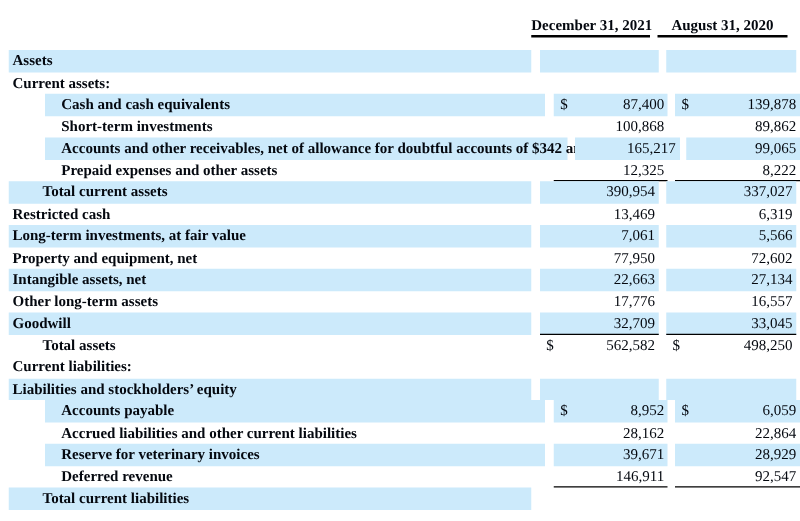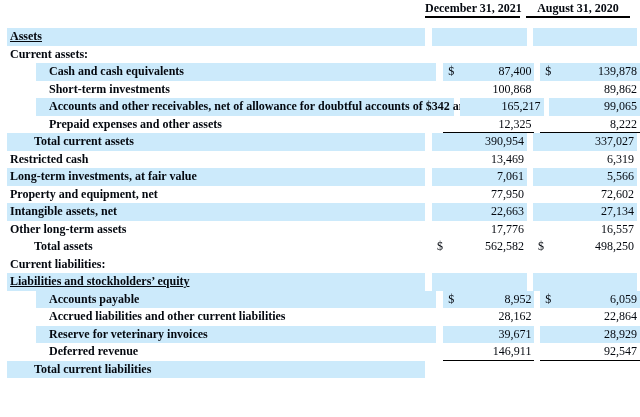--- a/index.html
+++ b/index.html
@@ -2,21 +2,21 @@
 <html style="--hl: #cceafb;"><head>
 <meta charset="utf-8">
 <style>
   * { box-sizing: border-box; margin: 0; padding: 0; }
   html, body { background: #ffffff; }
   body {
     width: 640px; height: 417px; overflow: hidden;
     font-family: "Liberation Serif", "DejaVu Serif", serif;
     color: #04080f;
   }
-  .page { width: 640px; height: 417px; padding-top: 0; }
+  .page { width: 640px; height: 417px; padding-top: 12px; }
 
   
   .head-row { display: flex; align-items: flex-end; height: 18px; }
   .head-spacer { width: 425px; }
   .head-col {
     font-weight: bold; font-size: 12px; text-align: center;
     white-space: nowrap; line-height: 16px;
     border-bottom: 2px solid #000; height: 18px;
   }
   .head-col.c1 { width: 95px; }
@@ -30,21 +30,21 @@
   .gap1 { width: 7px; }
   .money { display: flex; justify-content: space-between; padding: 0 3px 0 5px; white-space: nowrap; }
   .money.m1 { width: 95px; }
   .gap2 { width: 6px; }
   .money.m2 { width: 104px; }
   .row.hl .cell-label, .row.hl .money { background: var(--hl, #cceafb); }
   .row.rule .money { border-bottom: 1.5px solid #000; }
   .ind0 { padding-left: 3px; }
   .ind1 { padding-left: 13px; margin-left: 36px; }
   .ind2 { padding-left: 27px; }
-  .bold { font-weight: bold; text-decoration: underline; }
+  .bold { font-weight: bold; }
   .value { text-align: right; flex: 1; }
 </style>
 </head>
 <body>
 
 <div class="page">
 
   <div class="head-row">
     <div class="head-spacer"></div>
     <div class="head-col c1">December 31, 2021</div>
@@ -214,20 +214,33 @@
         <span class="dollar"></span>
         <span class="value">17,776</span>
       </div>
       <div class="gap2"></div>
       <div class="money m2">
         <span class="dollar"></span>
         <span class="value">16,557</span>
       </div>
     </div>
 
+    <div class="row hl rule">
+      <div class="cell-label ind0">Goodwill</div>
+      <div class="gap1"></div>
+      <div class="money m1">
+        <span class="dollar"></span>
+        <span class="value">32,709</span>
+      </div>
+      <div class="gap2"></div>
+      <div class="money m2">
+        <span class="dollar"></span>
+        <span class="value">33,045</span>
+      </div>
+    </div>
 
     <div class="row">
       <div class="cell-label ind2">Total assets</div>
       <div class="gap1"></div>
       <div class="money m1">
         <span class="dollar">$</span>
         <span class="value">562,582</span>
       </div>
       <div class="gap2"></div>
       <div class="money m2">

